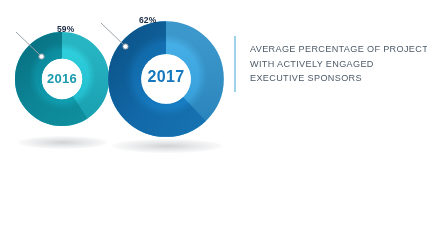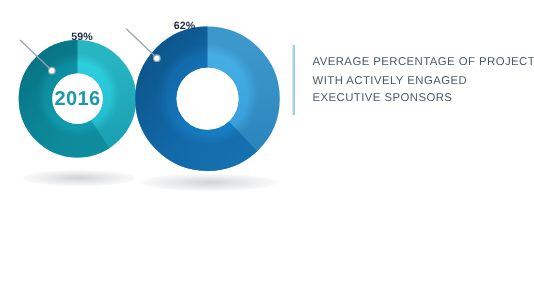--- a/index.html
+++ b/index.html
@@ -42,21 +42,21 @@
   .center-label {
     position: absolute;
     left: 0; right: 0;
     text-align: center;
     font-weight: bold;
     letter-spacing: 0.3px;
     pointer-events: none;
   }
   .d2016 .center-label {
     top: 40px;
-    font-size: 16px;
+    font-size: 13px;
     color: #1b9aad;
   }
   .d2017 .center-label {
     top: 48px;
     font-size: 16px;
     color: #1577bd;
   }
 
   
   .callout {
@@ -174,20 +174,21 @@
           <radialGradient id="innerShadow2017" cx="50%" cy="46%" r="50%">
             <stop offset="78%" stop-color="rgba(0,0,0,0)"></stop>
             <stop offset="100%" stop-color="rgba(0,25,55,0.16)"></stop>
           </radialGradient>
         </defs>
         <circle cx="50" cy="50" r="35" fill="none" stroke="url(#blueLight)" stroke-width="28"></circle>
         <circle cx="50" cy="50" r="35" fill="none" stroke="url(#blueDark)" stroke-width="28" stroke-dasharray="136.35 219.91" stroke-dashoffset="0" transform="rotate(-90 50 50) scale(1,-1) translate(0,-100)"></circle>
         <circle cx="50" cy="50" r="35" fill="none" stroke="url(#innerShadow2017)" stroke-width="28"></circle>
         <circle cx="50" cy="50" r="21" fill="#ffffff"></circle>
       </svg>
+      <div class="center-label">2017</div>
     </div>
 
     <svg class="leader l59" viewBox="0 0 44 34">
       <line x1="4" y1="2" x2="28" y2="25" stroke="#9aa3ad" stroke-width="1"></line>
       <circle cx="29.5" cy="26.5" r="2.6" fill="#ffffff" stroke="#9aa3ad" stroke-width="1"></circle>
     </svg>
     <div class="callout c59">59%</div>
 
     <svg class="leader l62" viewBox="0 0 44 34">
       <line x1="3" y1="2" x2="26" y2="24" stroke="#9aa3ad" stroke-width="1"></line>

